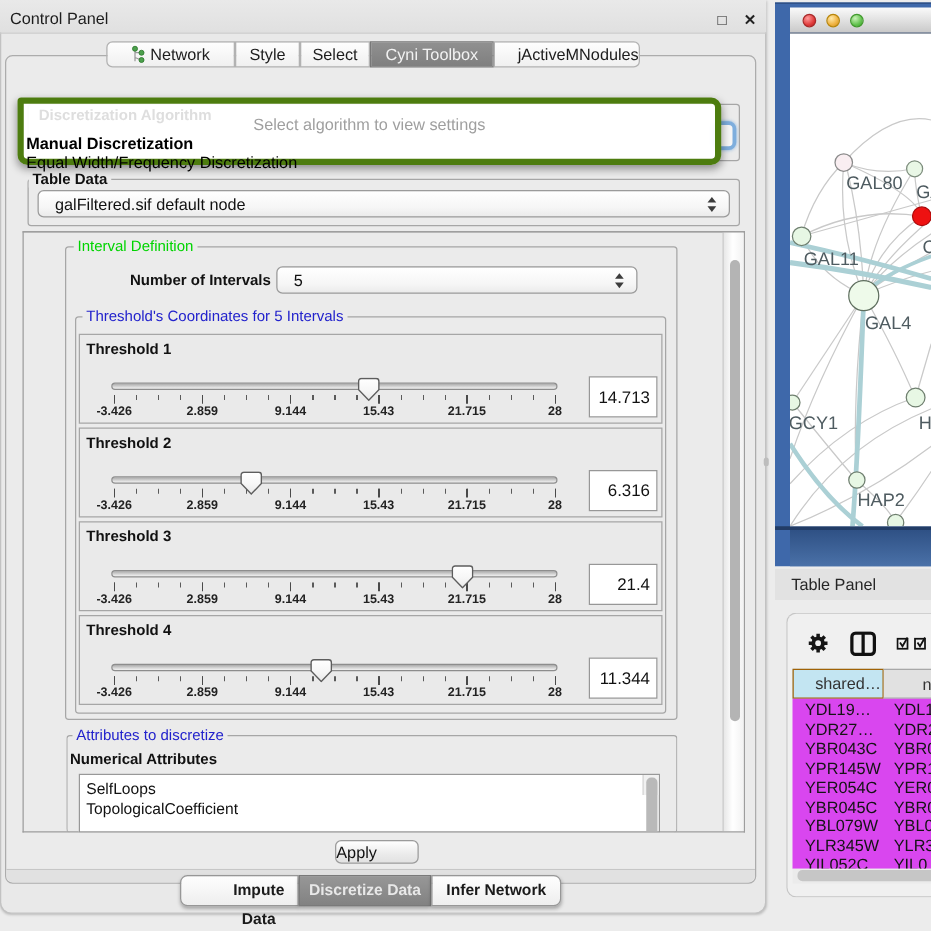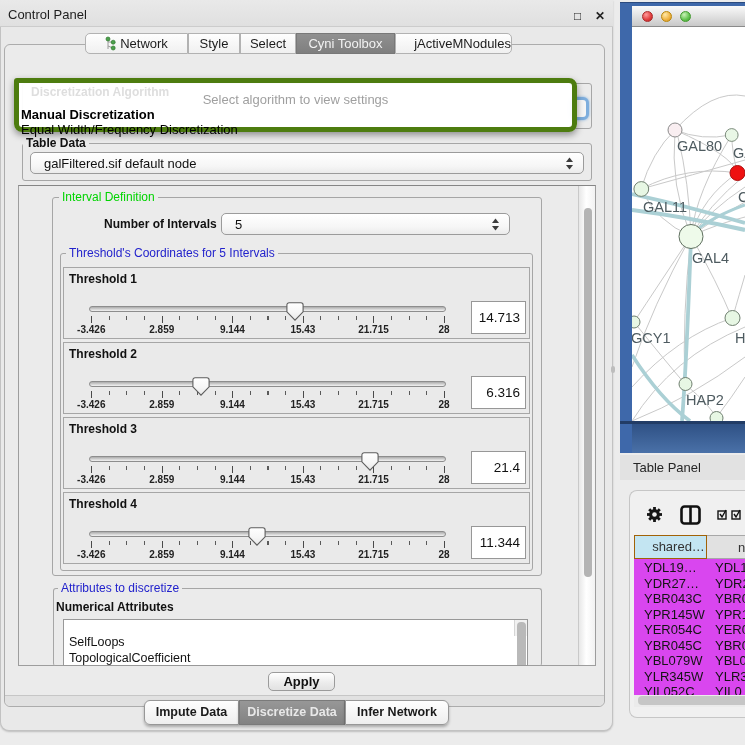--- a/index.html
+++ b/index.html
@@ -33,25 +33,25 @@
 .tbox .tl{position:absolute;left:5px;top:4px;font-weight:bold;font-size:12px;color:#111;}
 .track{position:absolute;left:25px;top:38px;width:357px;height:6px;border:1px solid #8d8d8d;border-radius:3px;background:linear-gradient(#ababab,#dedede 70%,#f2f2f2);}
 .ticks{position:absolute;left:27px;top:48px;width:355px;height:4px;background:repeating-linear-gradient(90deg,#5a5a5a 0,#5a5a5a 1px,transparent 1px,transparent 17.65px);}
 .mticks{position:absolute;left:27px;top:48px;width:355px;height:7px;background:repeating-linear-gradient(90deg,#4a4a4a 0,#4a4a4a 1px,transparent 1px,transparent 70.54px);}
 .slab{position:absolute;top:56px;font-size:10px;font-weight:bold;color:#222;transform:translateX(-50%);}
 .sfield{position:absolute;left:407px;top:33px;width:55px;height:33px;background:#fff;border:1px solid #979797;font-size:13.5px;color:#111;text-align:right;line-height:31px;padding-right:5px;}
 .thumb{position:absolute;top:34px;}
 
 #attrlist{left:63px;top:619px;width:465px;height:47px;background:#fff;border:1px solid #989898;font-size:12.5px;color:#111;overflow:hidden;}
 #attrlist div{padding-left:5px;height:16px;line-height:16px;}
-#attrlist div:first-child{margin-top:14px;}
+#attrlist div:first-child{margin-top:3px;}
 #listsb{position:absolute;right:0;top:0;width:13px;height:47px;background:#f1f1f1;border-left:1px solid #d5d5d5;}
 #listsb i{position:absolute;left:2px;top:2px;width:9px;height:60px;background:#b9b9b9;border-radius:4px;}
 
-#apply{left:268px;top:672px;width:67px;height:19px;background:linear-gradient(#ffffff,#ebebeb 60%,#e2e2e2);border:1px solid #9b9b9b;border-radius:5px;font-size:13px;font-weight:bold;color:#111;text-align:center;line-height:17px;}
+#apply{left:268px;top:672px;width:67px;height:19px;background:linear-gradient(#ffffff,#ebebeb 60%,#e2e2e2);border:1px solid #9b9b9b;border-radius:5px;font-size:13px;font-weight:normal;color:#111;line-height:17px;}
 
 .btab{position:absolute;top:700px;height:25px;background:linear-gradient(#fefefe,#eeeeee);border:1px solid #979797;font-size:12.5px;font-weight:bold;color:#1a1a1a;text-align:center;line-height:23px;box-shadow:0 2px 3px rgba(0,0,0,.28);}
 .btab.sel{background:linear-gradient(#979797,#828282);color:#e8e8e8;border-color:#7a7a7a;}
 
 #popup{left:14px;top:78px;width:563px;height:54px;background:rgba(255,255,255,.96);border:5px solid #4d7c0f;border-radius:3px 8px 8px 8px;box-shadow:0 3px 7px rgba(0,0,0,.4);z-index:50;}
 #popup .ghost{position:absolute;left:12px;top:2px;font-size:12px;font-weight:bold;color:#dedede;}
 #popup .sel1{position:absolute;left:0;right:0;top:9px;text-align:center;font-size:13px;color:#9f9f9f;}
 #popup .it1{position:absolute;left:2px;top:24px;font-size:13px;font-weight:bold;color:#000;}
 #popup .it2{position:absolute;left:2px;top:39px;font-size:13px;color:#000;}
 
@@ -233,21 +233,21 @@
 <div class="abs" style="left:56px;top:600px;font-size:12px;font-weight:bold;color:#111;">Numerical Attributes</div>
 <div class="abs" id="attrlist">
     <div>SelfLoops</div>
     <div>TopologicalCoefficient</div>
     <div id="listsb">
       <i></i>
     </div>
   </div>
 <div class="abs" id="apply">Apply</div>
 
-<div class="btab" style="left:144px;width:95px;border-radius:6px 0 0 6px;">Impute Data</div>
+<div class="btab" style="left:144px;width:95px;border-radius:6px 0 0 6px;padding-left:31px;">Impute Data</div>
 <div class="btab sel" style="left:239px;width:106px;">Discretize Data</div>
 <div class="btab" style="left:345px;width:104px;border-radius:0 6px 6px 0;">Infer Network</div>
 
 <div class="abs" id="popup">
   <span class="ghost">Discretization Algorithm</span>
   <span class="sel1">Select algorithm to view settings</span>
   <span class="it1">Manual Discretization</span>
   <span class="it2">Equal Width/Frequency Discretization</span>
 </div>
 

